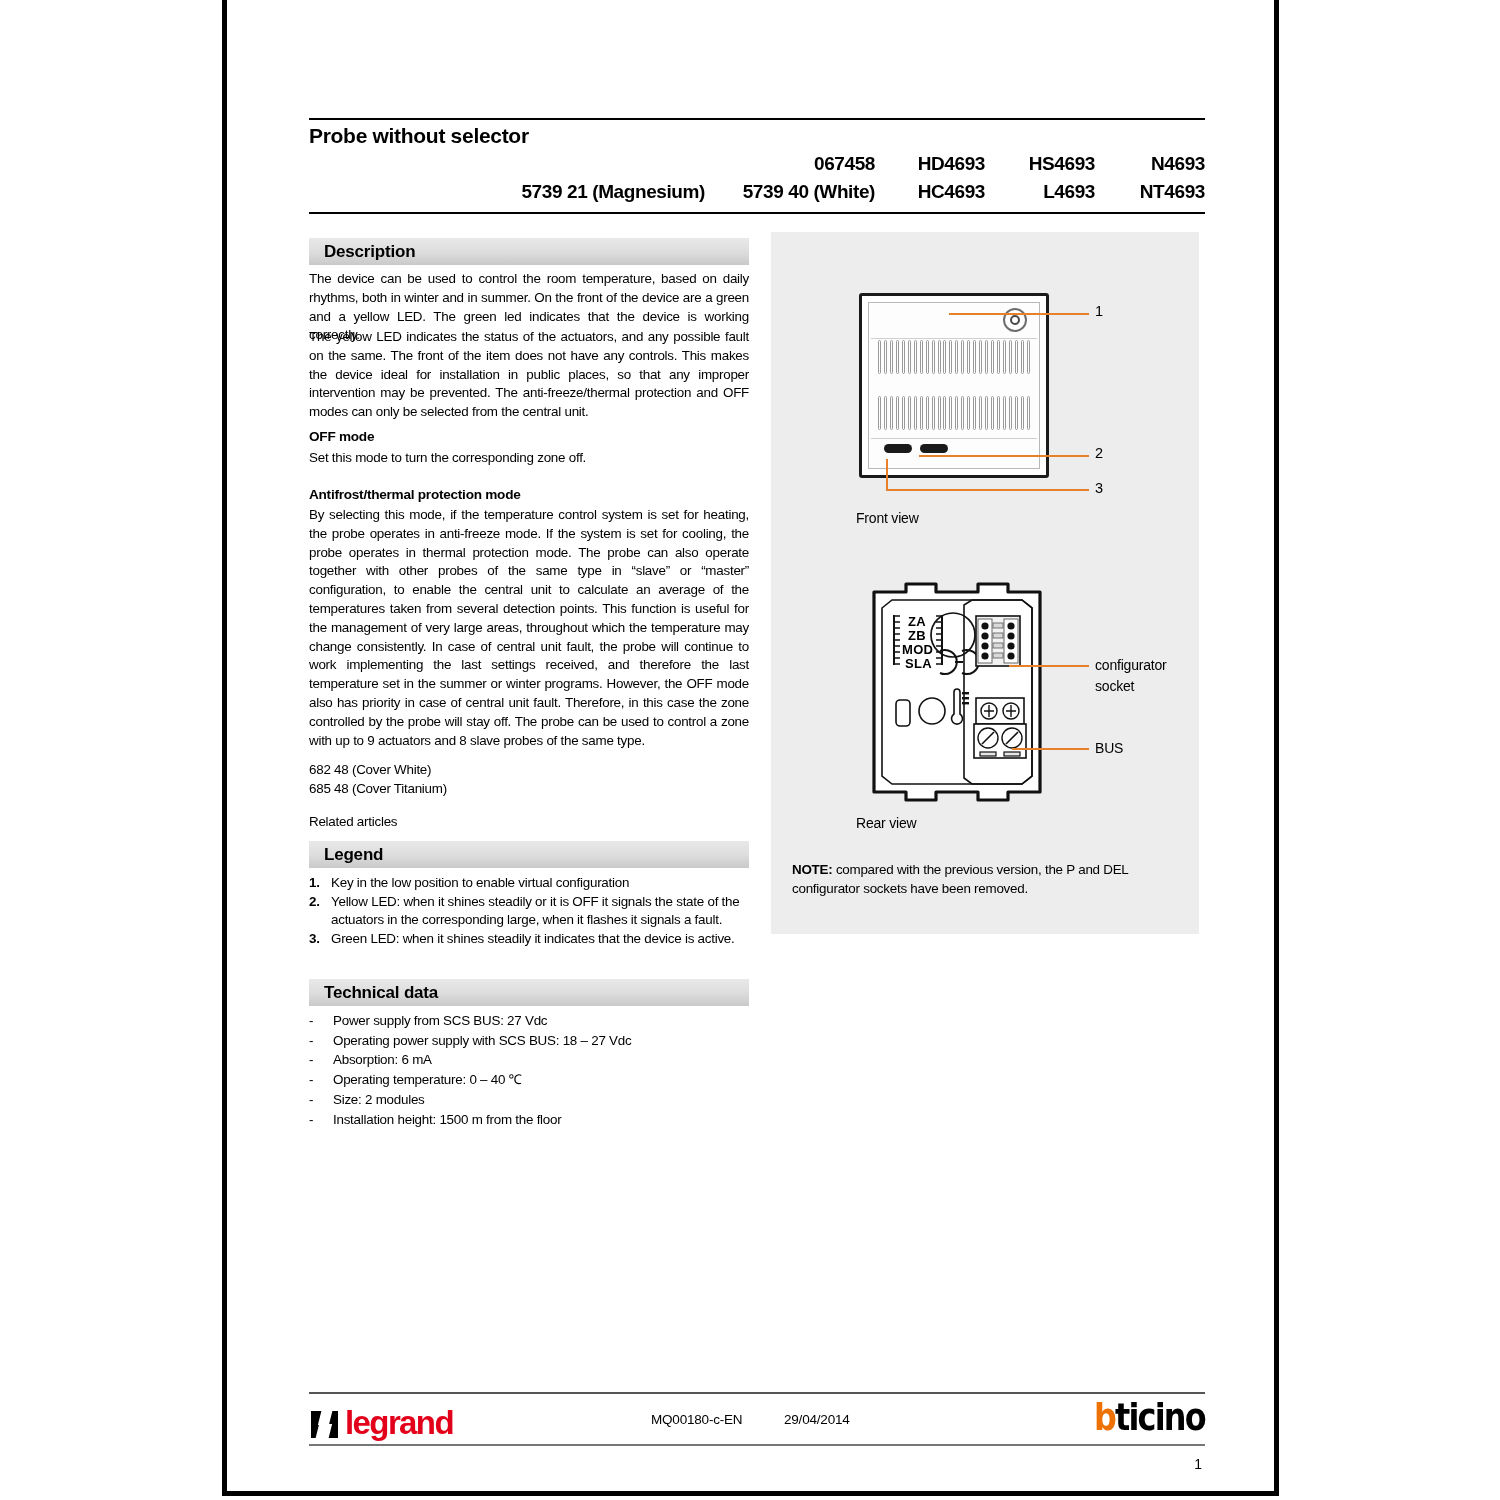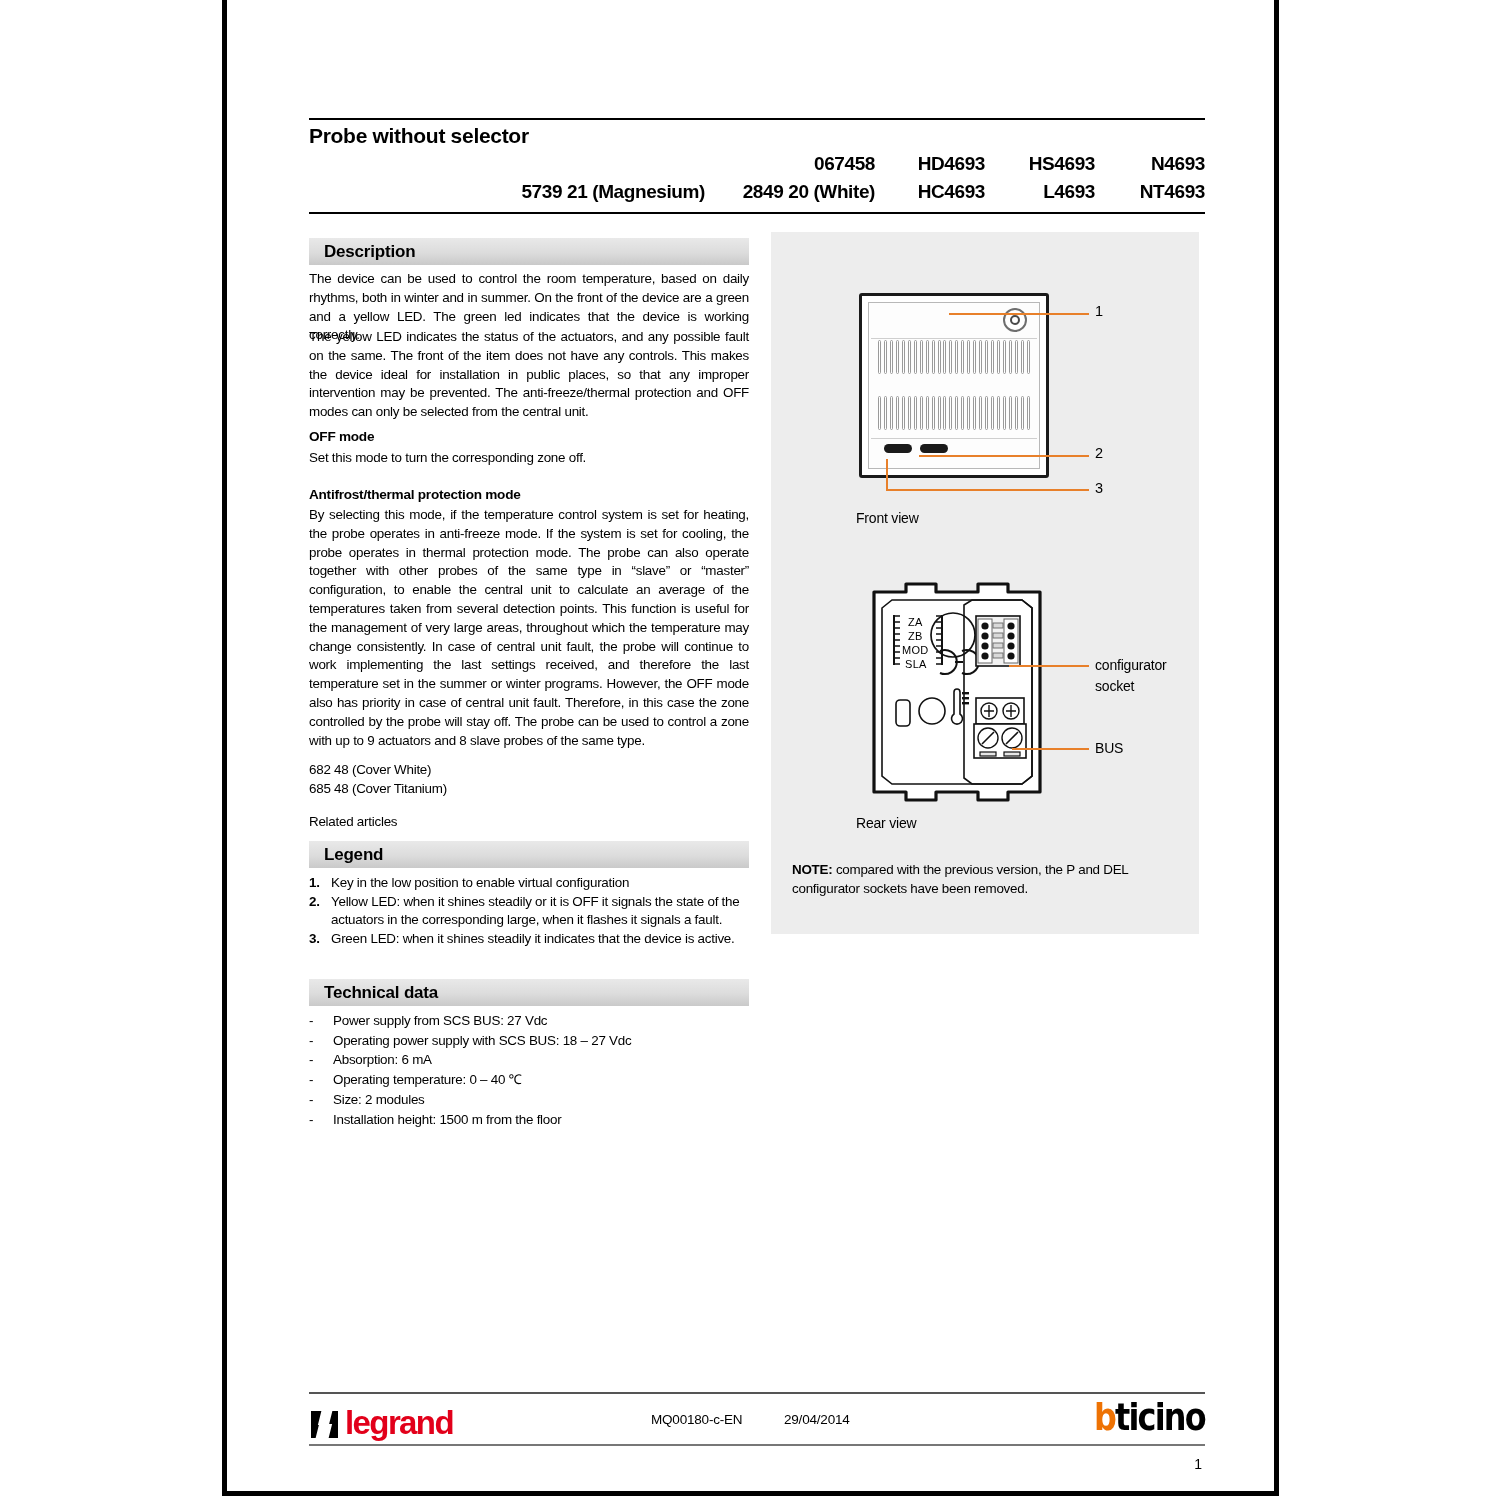--- a/index.html
+++ b/index.html
@@ -296,24 +296,25 @@
   
   .rear-dev {
     position: absolute;
     left: 637px;
     top: 578px;
     width: 186px;
     height: 228px;
   }
   .rear-label {
     position: absolute;
-    font-size: 11px;
+    font-size: 13px;
     color: #000000;
     letter-spacing: 0.3px;
     line-height: 14px;
+    font-weight: bold;
   }
 
   
   .note-block {
     position: absolute;
     left: 565px;
     top: 860px;
     width: 400px;
     font-size: 13.4px;
     line-height: 19px;
@@ -434,21 +435,21 @@
   <div class="code-table">
     <div class="code-row">
       <div class="code-cell cc-w1"></div>
       <div class="code-cell cc-w2">067458</div>
       <div class="code-cell cc-w3">HD4693</div>
       <div class="code-cell cc-w4">HS4693</div>
       <div class="code-cell cc-w5">N4693</div>
     </div>
     <div class="code-row">
       <div class="code-cell cc-w1">5739 21 (Magnesium)</div>
-      <div class="code-cell cc-w2">2849 20 (White)</div>
+      <div class="code-cell cc-w2">5739 40 (White)</div>
       <div class="code-cell cc-w3">HC4693</div>
       <div class="code-cell cc-w4">L4693</div>
       <div class="code-cell cc-w5">NT4693</div>
     </div>
   </div>
   <div class="hdr-rule-bottom"></div>
 
   <div class="sec-head" style="top:238px;">
     <span>Description</span>
   </div>

